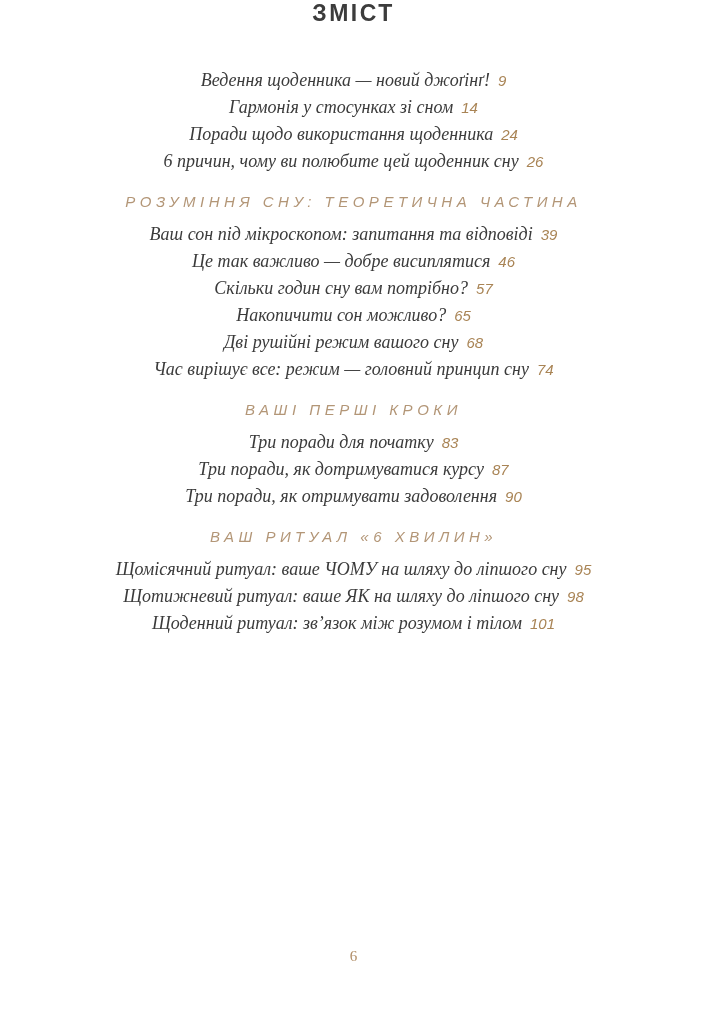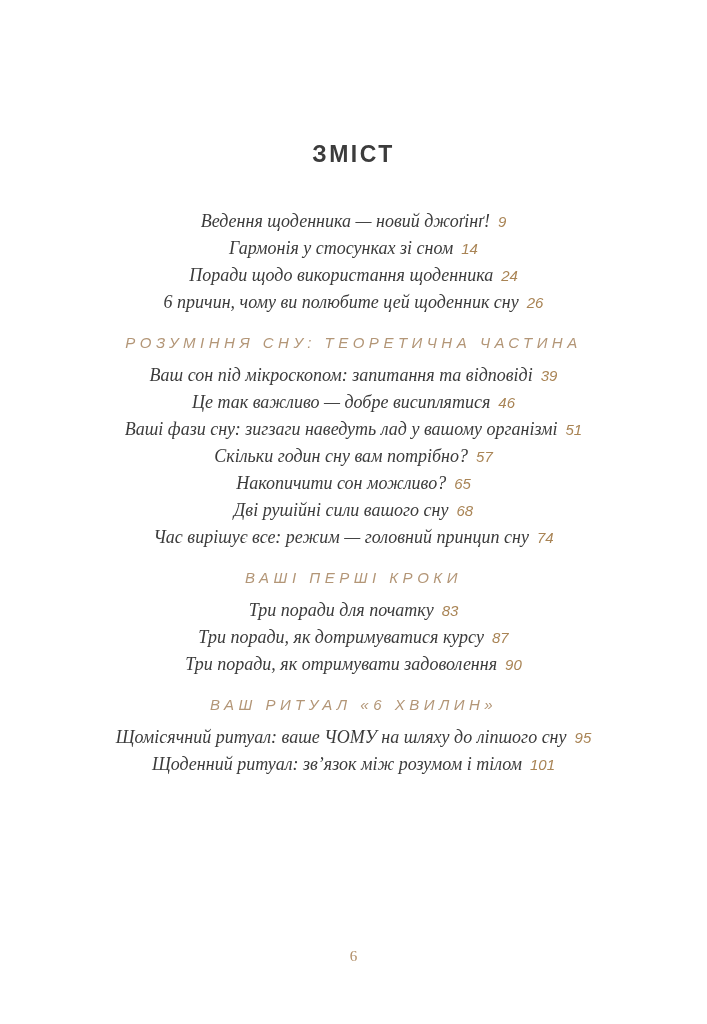--- a/index.html
+++ b/index.html
@@ -10,21 +10,20 @@
   .page {
     position: relative;
     width: 707px;
     height: 1024px;
     background: #ffffff;
     overflow: hidden;
     text-align: center;
   }
   .book-title {
     margin: 0;
-    padding-top: 141px;
     font-family: "Liberation Sans", sans-serif;
     font-weight: 700;
     font-size: 23px;
     line-height: 26px;
     letter-spacing: 2.5px;
     color: #3c3c3c;
   }
   .toc {
     margin-top: 41px;
   }
@@ -73,33 +72,33 @@
       <section class="toc-section">
         <div class="toc-entry"><span class="entry-title">Ведення щоденника — новий джоґінґ!</span><span class="pagenum">9</span></div>
         <div class="toc-entry"><span class="entry-title">Гармонія у стосунках зі сном</span><span class="pagenum">14</span></div>
         <div class="toc-entry"><span class="entry-title">Поради щодо використання щоденника</span><span class="pagenum">24</span></div>
         <div class="toc-entry"><span class="entry-title">6 причин, чому ви полюбите цей щоденник сну</span><span class="pagenum">26</span></div>
       </section>
       <section class="toc-section">
         <div class="section-heading">РОЗУМІННЯ СНУ: ТЕОРЕТИЧНА ЧАСТИНА</div>
         <div class="toc-entry"><span class="entry-title">Ваш сон під мікроскопом: запитання та відповіді</span><span class="pagenum">39</span></div>
         <div class="toc-entry"><span class="entry-title">Це так важливо — добре висиплятися</span><span class="pagenum">46</span></div>
-        <div class="toc-entry"><span class="entry-title">Ваші фази сну: зигзаги наведуть лад у вашому організмі</span><span class="pagenum">51</span></div>
         <div class="toc-entry"><span class="entry-title">Скільки годин сну вам потрібно?</span><span class="pagenum">57</span></div>
         <div class="toc-entry"><span class="entry-title">Накопичити сон можливо?</span><span class="pagenum">65</span></div>
-        <div class="toc-entry"><span class="entry-title">Дві рушійні сили вашого сну</span><span class="pagenum">68</span></div>
+        <div class="toc-entry"><span class="entry-title">Дві рушійні режим вашого сну</span><span class="pagenum">68</span></div>
         <div class="toc-entry"><span class="entry-title">Час вирішує все: режим — головний принцип сну</span><span class="pagenum">74</span></div>
       </section>
       <section class="toc-section">
         <div class="section-heading">ВАШІ ПЕРШІ КРОКИ</div>
         <div class="toc-entry"><span class="entry-title">Три поради для початку</span><span class="pagenum">83</span></div>
         <div class="toc-entry"><span class="entry-title">Три поради, як дотримуватися курсу</span><span class="pagenum">87</span></div>
         <div class="toc-entry"><span class="entry-title">Три поради, як отримувати задоволення</span><span class="pagenum">90</span></div>
       </section>
       <section class="toc-section">
         <div class="section-heading">ВАШ РИТУАЛ «6 ХВИЛИН»</div>
         <div class="toc-entry"><span class="entry-title">Щомісячний ритуал: ваше ЧОМУ на шляху до ліпшого сну</span><span class="pagenum">95</span></div>
+        <div class="toc-entry"><span class="entry-title">Щотижневий ритуал: ваше ЯК на шляху до ліпшого сну</span><span class="pagenum">98</span></div>
         <div class="toc-entry"><span class="entry-title">Щоденний ритуал: зв’язок між розумом і тілом</span><span class="pagenum">101</span></div>
       </section>
     </div>
 
   <div class="folio">6</div>
 </div>
 
 </body></html>

